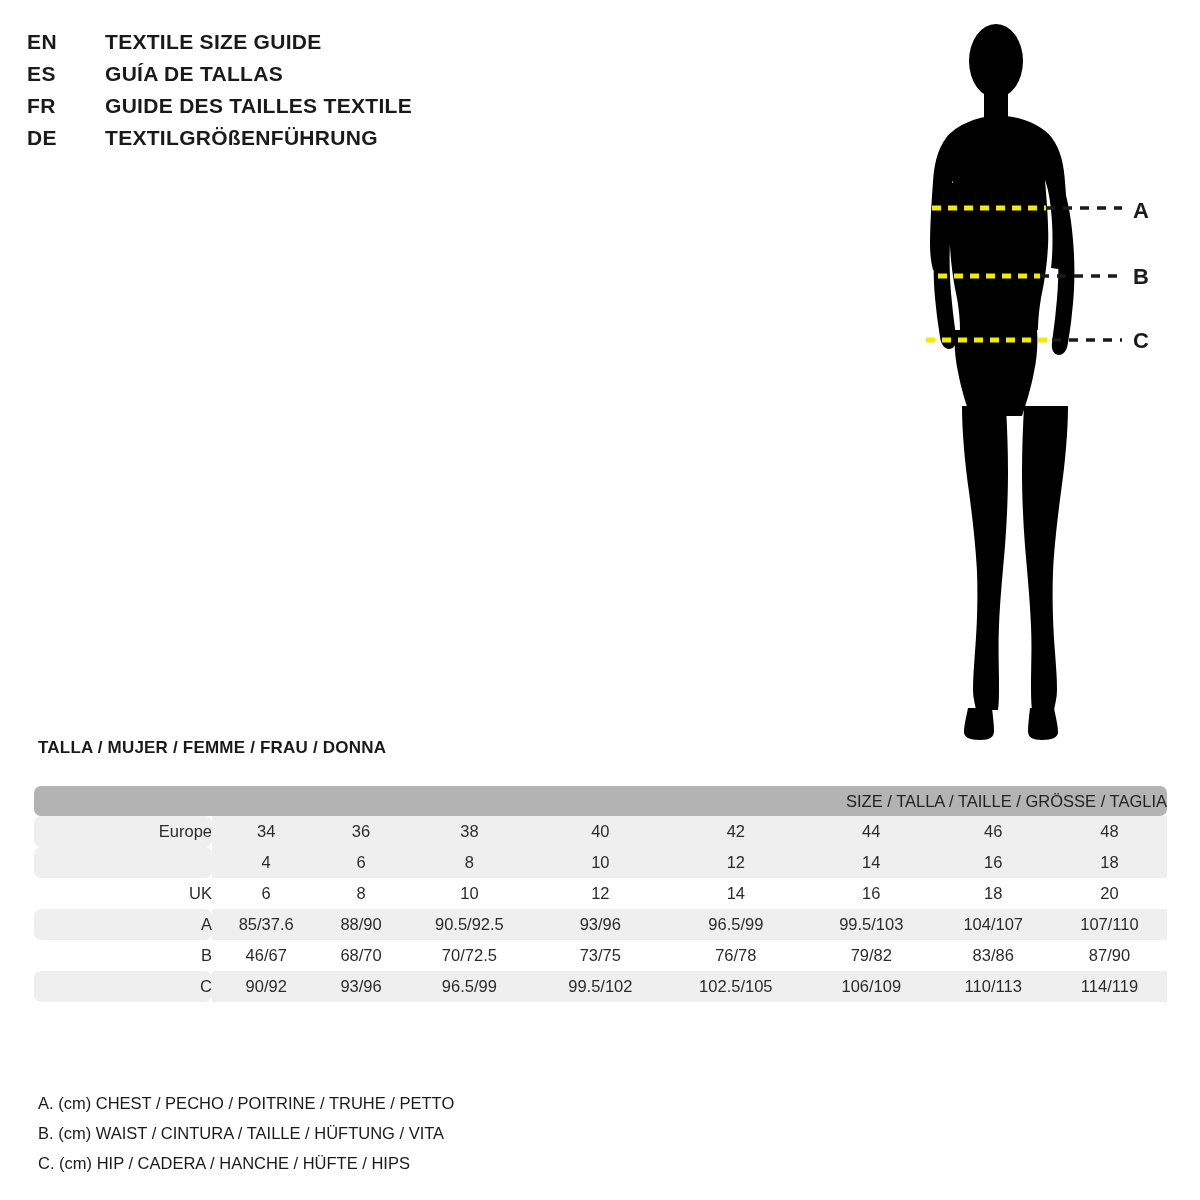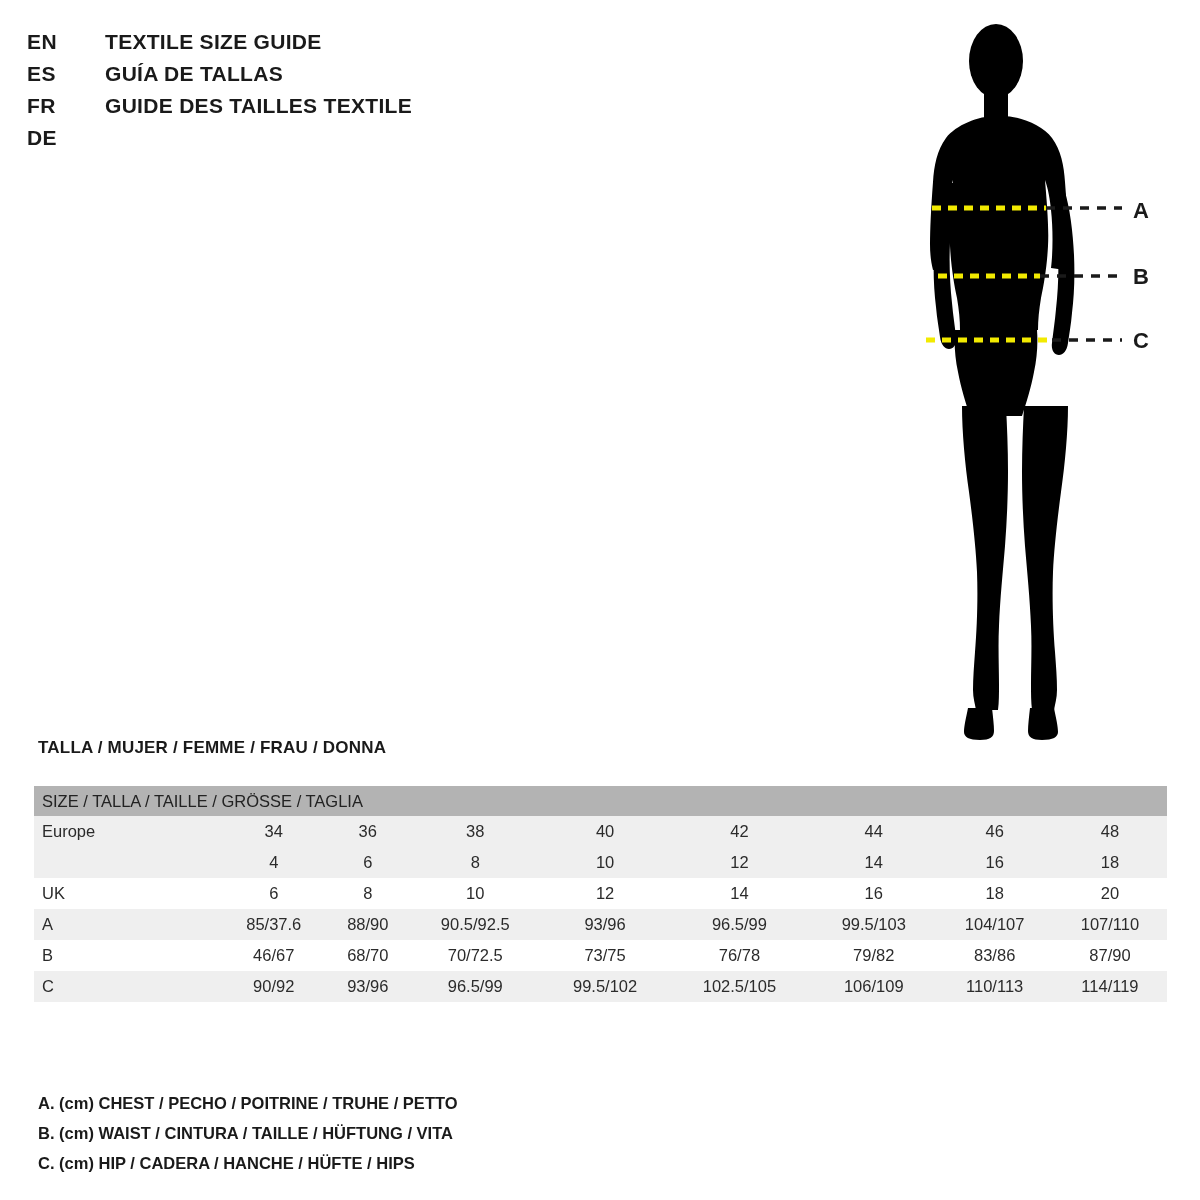--- a/index.html
+++ b/index.html
@@ -84,62 +84,63 @@
     color: #2b2b2b;
   }
   table.size-table td, table.size-table th {
     padding: 0;
     height: 31px;
     font-weight: normal;
     text-align: center;
     vertical-align: middle;
   }
   table.size-table td.rowlabel, table.size-table th.rowlabel {
-    text-align: left;
-    padding-left: 8px;
+    text-align: right;
     width: 178px;
+    border-radius: 7px;
   }
   tr.head-row td {
     background: #b3b3b3;
     font-size: 16.5px;
     color: #222;
     height: 30px;
   }
   tr.shade td { background: #efefef; margin-left: 20px; }
   tr.plain td { background: #ffffff; }
 
   
   .footnotes {
     position: absolute;
     top: 1088px;
     left: 38px;
     font-size: 16.5px;
     line-height: 30px;
     color: #1a1a1a;
   }
-  .footnotes div { white-space: nowrap; font-weight: bold; }
+  .footnotes div { white-space: nowrap; }
 </style>
 </head>
 <body>
 
 <div class="lang-block">
   <div class="lang-row">
     <span class="lang-code">EN</span>
     <span class="lang-title">TEXTILE SIZE GUIDE</span>
   </div>
   <div class="lang-row">
     <span class="lang-code">ES</span>
     <span class="lang-title">GUÍA DE TALLAS</span>
   </div>
   <div class="lang-row">
     <span class="lang-code">FR</span>
     <span class="lang-title">GUIDE DES TAILLES TEXTILE</span>
   </div>
   <div class="lang-row">
     <span class="lang-code">DE</span>
+    <span class="lang-title">TEXTILGRÖßENFÜHRUNG</span>
   </div>
 </div>
 
 <div class="figure-wrap">
   <svg width="340" height="740" viewBox="0 0 340 740" xmlns="http://www.w3.org/2000/svg">
     <g fill="#000000">
 
       <ellipse cx="146" cy="53" rx="27" ry="37"></ellipse>
 
       <path d="M134 84 h24 v30 h-24 z"></path>

